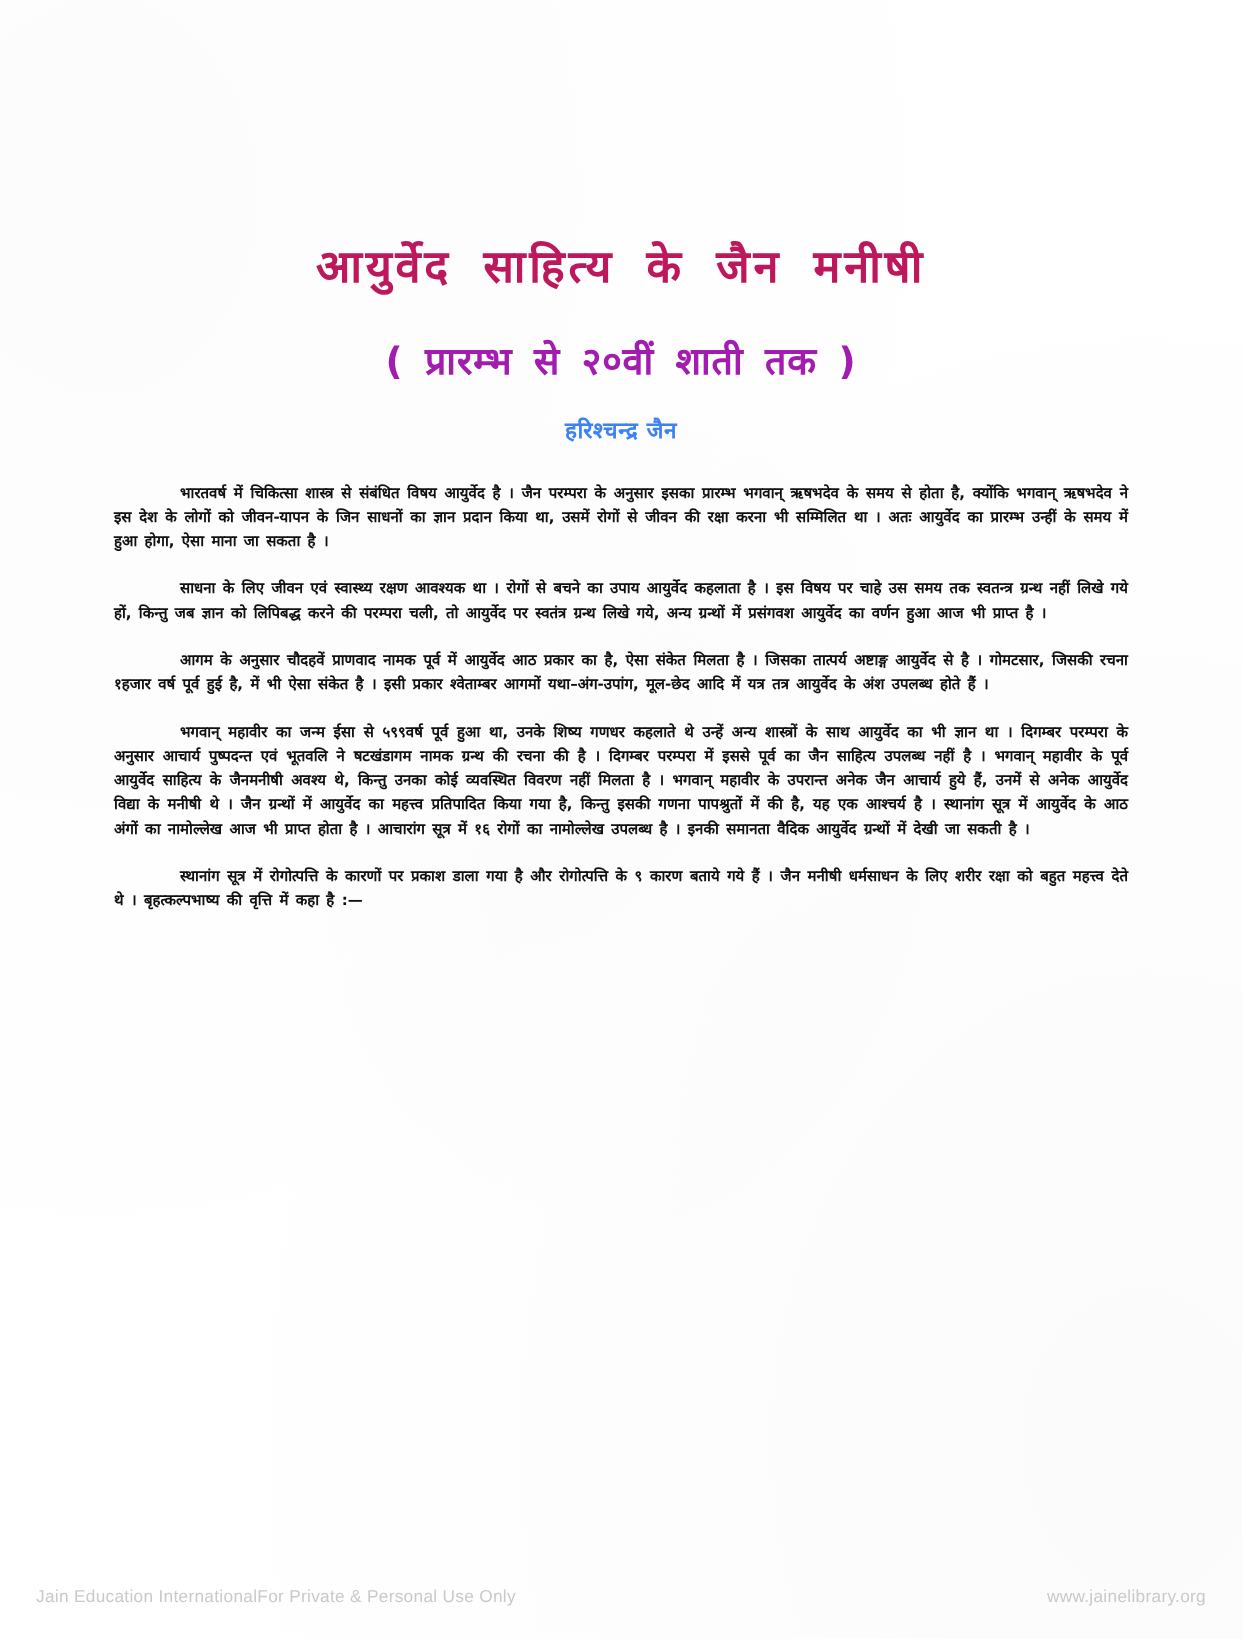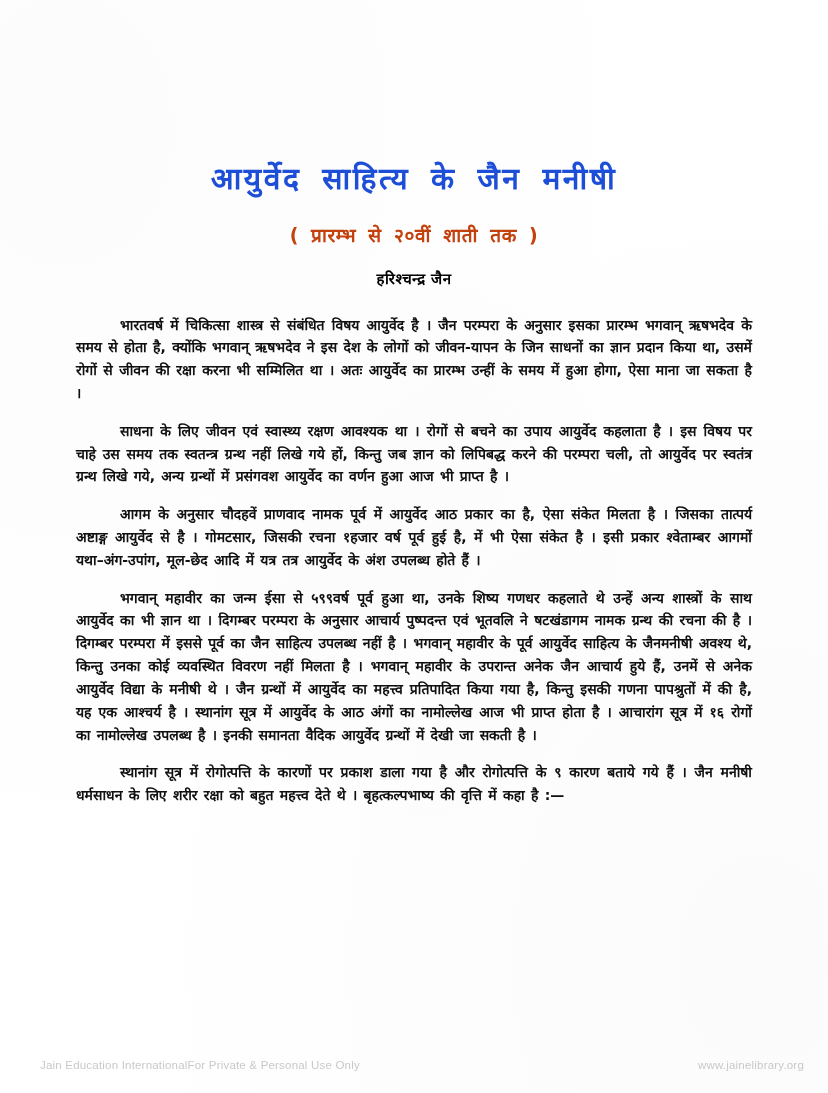--- a/index.html
+++ b/index.html
@@ -39,48 +39,48 @@
 
   
   .title-block {
     padding-top: 160px;
     text-align: center;
   }
   .doc-title {
     font-size: 30px;
     font-weight: 700;
     letter-spacing: 2.5px;
-    color: #1d4ed8;
+    color: #be185d;
     line-height: 1.25;
     margin: 0;
     word-spacing: 8px;
   }
   .doc-subtitle {
     margin: 24px 0 0 0;
-    font-size: 19px;
+    font-size: 25px;
     font-weight: 700;
-    color: #c2410c;
+    color: #a21caf;
     letter-spacing: 0.6px;
     word-spacing: 5px;
   }
   .doc-author {
     margin: 20px 0 0 0;
     font-size: 15px;
     font-weight: 700;
-    color: #000000;
+    color: #3b82f6;
     letter-spacing: 0.4px;
   }
 
   
   .body-text {
     margin-top: 26px;
   }
   .para {
     margin: 0 0 15px 0;
-    font-size: 14px;
+    font-size: 10px;
     line-height: 1.63;
     color: #101010;
     text-align: justify;
     text-justify: inter-word;
     text-indent: 44px;
     word-spacing: 1.4px;
     font-weight: 600;
   }
   .para:last-child {
     margin-bottom: 12px;
@@ -95,21 +95,20 @@
     z-index: 2;
     display: flex;
     align-items: center;
     justify-content: space-between;
     padding: 0 24px;
     box-sizing: border-box;
     font-family: "Liberation Sans", sans-serif;
     font-size: 11.5px;
     color: #c9c9c9;
     letter-spacing: 0.2px;
-    margin-left: 16px;
   }
   .footer-left   { text-align: left; flex: 0 0 auto; }
   .footer-center { text-align: left; flex: 1 1 auto; }
   .footer-right  { text-align: left; flex: 0 0 auto; }
 </style>
 </head>
 <body>
 
 <div class="page">
 

